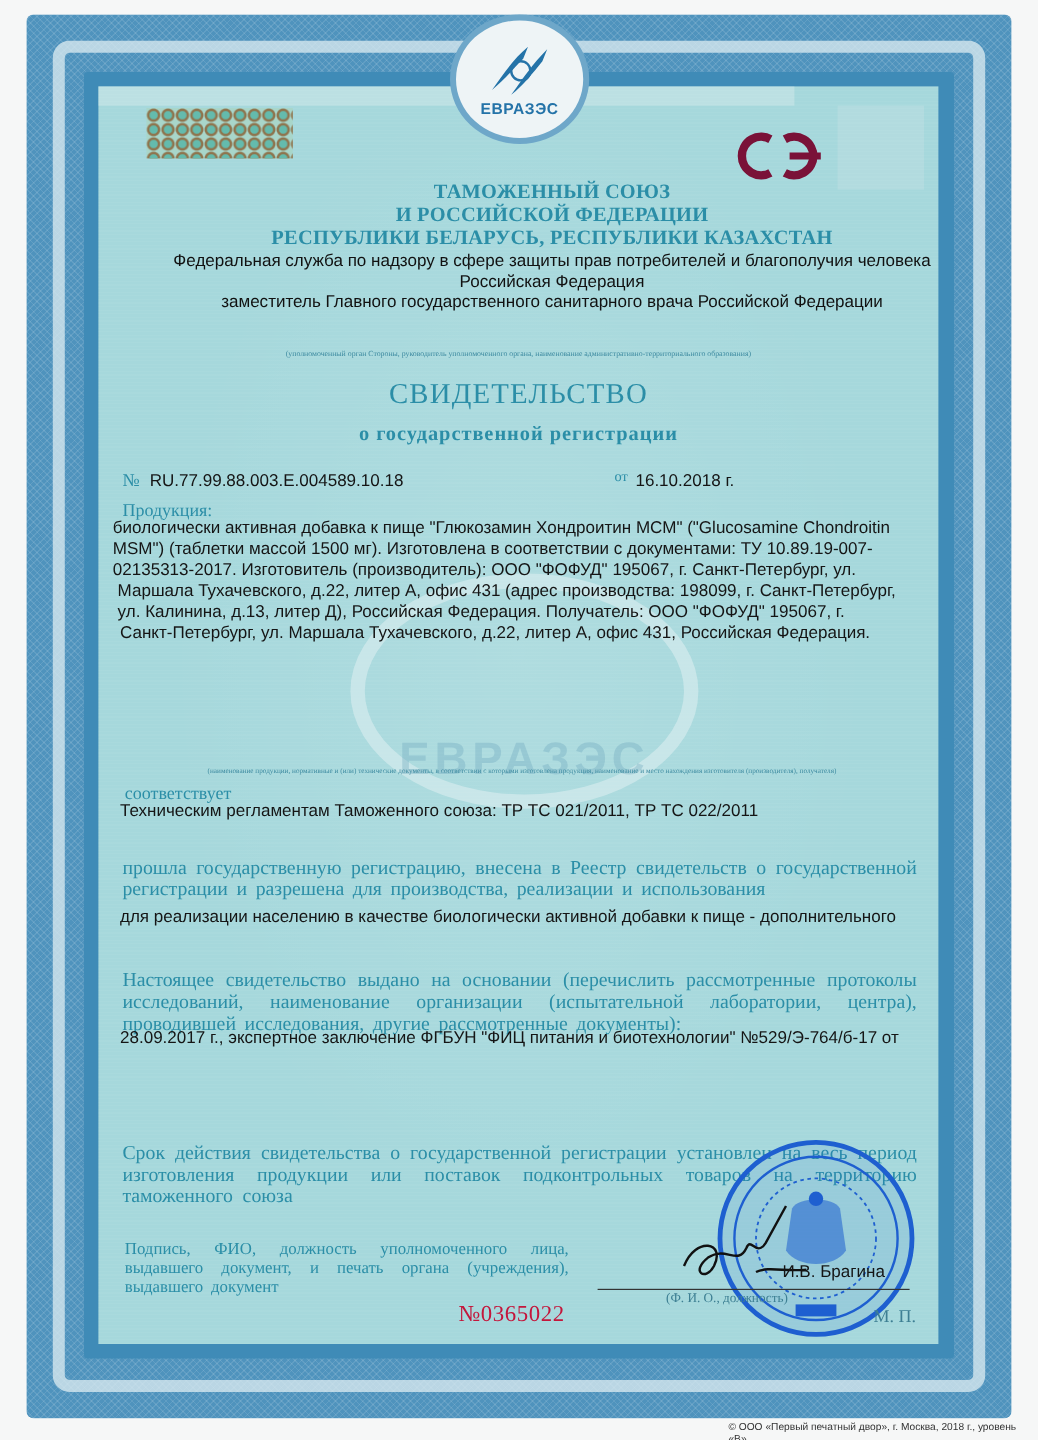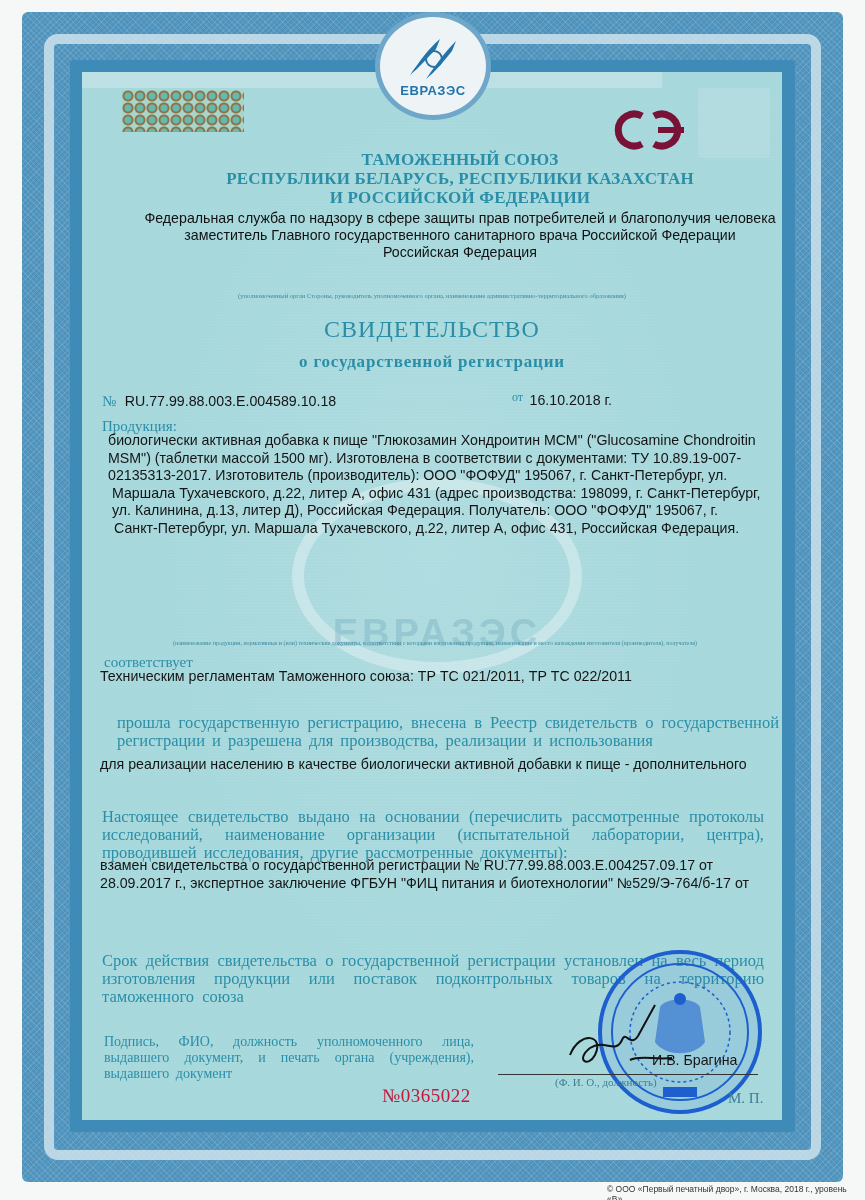--- a/index.html
+++ b/index.html
@@ -145,62 +145,61 @@
   <path d="M30 8 A16 16 0 1 0 30 36" fill="none" stroke="#7a1238" stroke-width="7"></path>
   <path d="M42 8 A16 16 0 1 1 42 36" fill="none" stroke="#7a1238" stroke-width="7"></path>
   <line x1="46" y1="22" x2="72" y2="22" stroke="#7a1238" stroke-width="6"></line>
 </svg>
 
 <div class="center-watermark"></div>
 <div class="watermark-text">ЕВРАЗЭС</div>
 
 <div class="abs header-block">
   <div class="union-title">ТАМОЖЕННЫЙ СОЮЗ</div>
+  <div class="union-title">И РОССИЙСКОЙ ФЕДЕРАЦИИ</div>
   <div class="union-title">РЕСПУБЛИКИ БЕЛАРУСЬ, РЕСПУБЛИКИ КАЗАХСТАН</div>
-  <div class="union-title">И РОССИЙСКОЙ ФЕДЕРАЦИИ</div>
   <div class="authority">Федеральная служба по надзору в сфере защиты прав потребителей и благополучия человека</div>
+  <div class="authority" style="margin-top:0">Российская Федерация</div>
   <div class="authority" style="margin-top:0">заместитель Главного государственного санитарного врача Российской Федерации</div>
-  <div class="authority" style="margin-top:0">Российская Федерация</div>
 </div>
 <div class="abs caption-small" style="left:82px; top:292px; width:700px;">(уполномоченный орган Стороны, руководитель уполномоченного органа, наименование административно-территориального образования)</div>
 
 <div class="abs doc-title">СВИДЕТЕЛЬСТВО</div>
 <div class="abs doc-subtitle">о государственной регистрации</div>
 
 <div class="abs" style="left:102px; top:392px;">
   <span class="label-serif" style="font-size:15px;">№</span>
   <span class="body-text" style="margin-left:4px;">RU.77.99.88.003.Е.004589.10.18</span>
 </div>
 <div class="abs" style="left:512px; top:390px;text-align:right;">
   <span class="label-serif" style="font-size:12px; vertical-align:4px;">от</span>
   <span class="body-text" style="margin-left:2px;">16.10.2018 г.</span>
 </div>
 
 <div class="abs label-serif" style="left:102px; top:418px; font-size:15px;">Продукция:</div>
-<div class="abs body-text" style="left:108px; top:432px; width:680px;">
+<div class="abs body-text" style="left:94px; top:432px; width:680px;">
   <div>биологически активная добавка к пище "Глюкозамин Хондроитин МСМ" ("Glucosamine Chondroitin</div>
   <div>MSM") (таблетки массой 1500 мг). Изготовлена в соответствии с документами: ТУ 10.89.19-007-</div>
   <div>02135313-2017. Изготовитель (производитель): ООО "ФОФУД" 195067, г. Санкт-Петербург, ул.</div>
   <div style="padding-left:4px">Маршала Тухачевского, д.22, литер А, офис 431 (адрес производства: 198099, г. Санкт-Петербург,</div>
   <div style="padding-left:4px">ул. Калинина, д.13, литер Д), Российская Федерация.  Получатель: ООО "ФОФУД" 195067, г.</div>
   <div style="padding-left:6px">Санкт-Петербург, ул. Маршала Тухачевского, д.22, литер А, офис 431, Российская Федерация.</div>
 </div>
 <div class="abs caption-small" style="left:90px; top:640px; width:690px; font-size:6px;">(наименование продукции, нормативные и (или) технические документы, в соответствии с которыми изготовлена продукция, наименование и место нахождения изготовителя (производителя), получателя)</div>
 
 <div class="abs label-serif" style="left:104px; top:654px; font-size:15px;">соответствует</div>
 <div class="abs body-text" style="left:100px; top:668px;">Техническим регламентам Таможенного союза: ТР ТС 021/2011, ТР ТС 022/2011</div>
 
-<div class="abs para-serif" style="left:102px; top:714px; width:662px; word-spacing:3px;margin-left:15px;">прошла государственную регистрацию, внесена в Реестр свидетельств о государственной регистрации и разрешена для производства, реализации и использования</div>
+<div class="abs para-serif" style="left:102px; top:714px; width:662px; word-spacing:3px;">прошла государственную регистрацию, внесена в Реестр свидетельств о государственной регистрации и разрешена для производства, реализации и использования</div>
 <div class="abs body-text" style="left:100px; top:756px; width:680px;">
   <div>для реализации населению в качестве биологически активной добавки к пище - дополнительного</div>
 </div>
 
 <div class="abs para-serif" style="left:102px; top:808px; width:662px; word-spacing:3px;">Настоящее свидетельство выдано на основании (перечислить рассмотренные протоколы исследований, наименование организации (испытательной лаборатории, центра), проводившей исследования, другие рассмотренные документы):</div>
 <div class="abs body-text" style="left:100px; top:857px; width:680px;">
-  <div>взамен свидетельства о государственной регистрации № RU.77.99.88.003.Е.004257.09.17 от</div>
   <div>28.09.2017 г., экспертное заключение ФГБУН "ФИЦ питания и биотехнологии" №529/Э-764/б-17 от</div>
 </div>
 
 <div class="abs para-serif" style="left:102px; top:952px; width:662px; word-spacing:4px;">Срок действия свидетельства о государственной регистрации установлен на весь период изготовления продукции или поставок подконтрольных товаров на территорию таможенного союза</div>
 
 <div class="abs" style="left:104px; top:1034px; width:370px; font-family:'Liberation Serif',serif; color:#2b8ea7; font-size:14px; line-height:16px; text-align:justify; text-align-last:left; word-spacing:3px;">Подпись, ФИО, должность уполномоченного лица, выдавшего документ, и печать органа (учреждения), выдавшего документ</div>
 
 <svg class="stamp" viewBox="0 0 180 170">
   <circle cx="95" cy="85" r="80" fill="rgba(30,95,208,0.10)" stroke="#1e5fd0" stroke-width="4"></circle>
   <circle cx="95" cy="85" r="68" fill="none" stroke="#1e5fd0" stroke-width="2"></circle>

